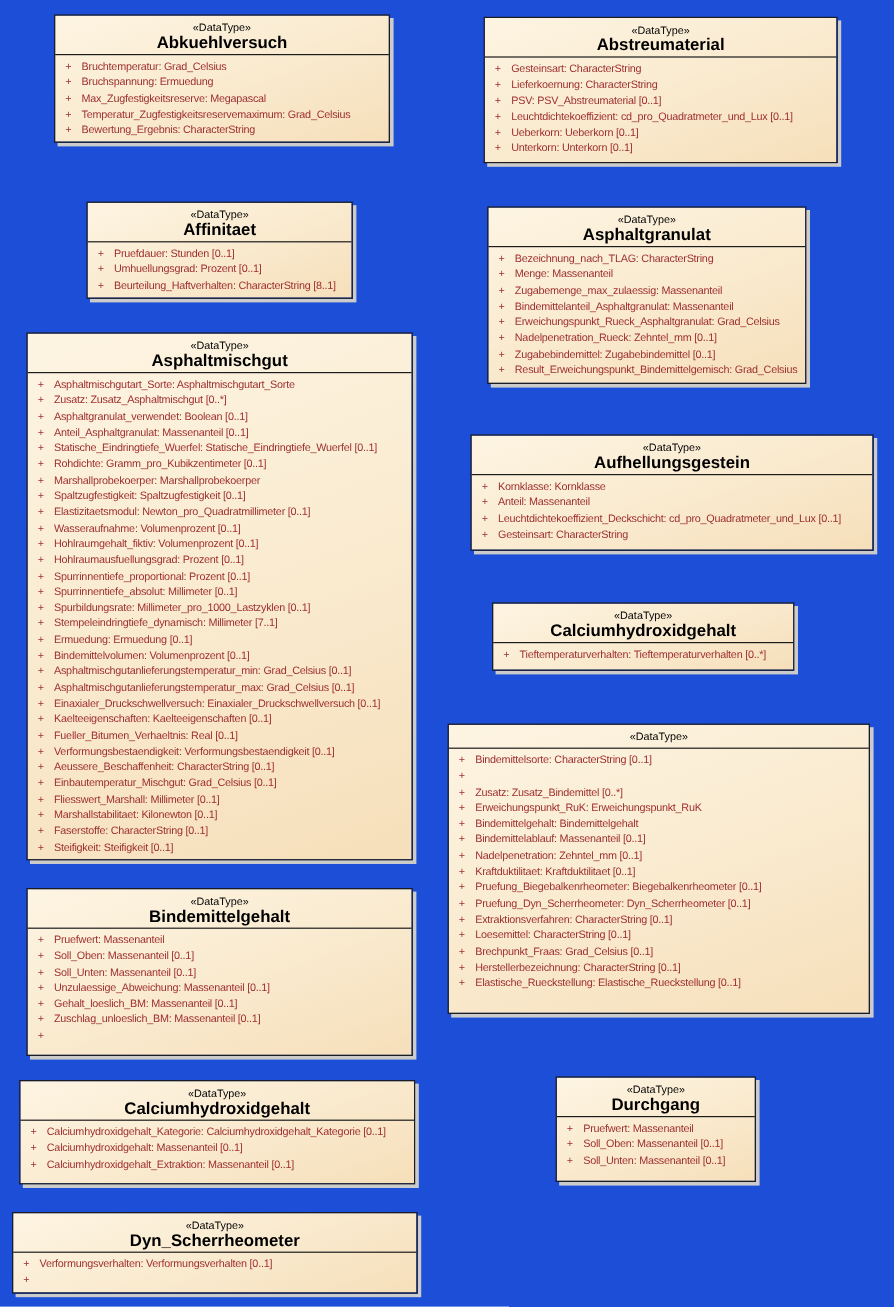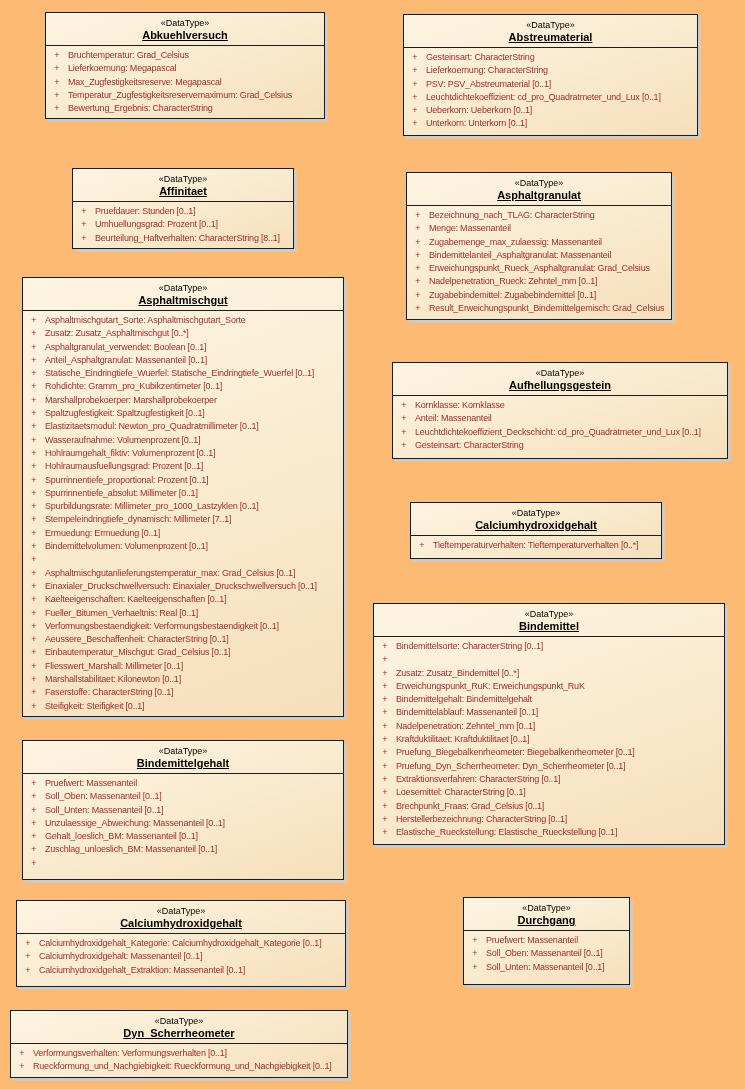--- a/index.html
+++ b/index.html
@@ -1,43 +1,42 @@
 <!DOCTYPE html>
 <html><head>
 <meta charset="utf-8">
 <style>
   * { margin:0; padding:0; box-sizing:border-box; }
   html,body { width:745px; height:1089px; background:#ffffff; overflow:hidden;
               font-family:"Liberation Sans", sans-serif; }
-  #diagram-canvas { position:relative; width:745px; height:1089px; background:#fdba74;padding-left:36px; }
+  #diagram-canvas { position:relative; width:745px; height:1089px; background:#1d4ed8;padding-left:36px; }
 
   .uml-box {
     position:absolute;
     border:1.2px solid #1c1c1c;
     background:linear-gradient(160deg, #fdf4e2 0%, #faecd2 45%, #f6dfba 100%);
     box-shadow:3px 3px 0 0 #cbcbcb;
   }
   .uml-header {
     text-align:center;
     padding:4px 4px 3px 4px;
     border-bottom:1.2px solid #1c1c1c;
   }
   .stereotype {
     display:block;
     font-size:9px;
     line-height:12px;
     color:#000000;
   }
   .class-name {
     display:block;
-    font-size:11px;
+    font-size:14px;
     line-height:13px;
     font-weight:bold;
     color:#000000;
-    text-decoration:underline;
   }
   .attr-list { padding:3px 2px 3px 0; }
   .attr-row {
     display:flex;
     align-items:baseline;
     white-space:nowrap;
     line-height:13.3px;
   }
   .attr-plus {
     flex:0 0 22px;
@@ -60,21 +59,21 @@
       <span class="stereotype">«DataType»</span>
       <span class="class-name">Abkuehlversuch</span>
     </div>
     <div class="attr-list">
         <div class="attr-row">
           <span class="attr-plus">+</span>
           <span class="attr-text">Bruchtemperatur: Grad_Celsius</span>
         </div>
         <div class="attr-row">
           <span class="attr-plus">+</span>
-          <span class="attr-text">Lieferkoernung: Megapascal</span>
+          <span class="attr-text">Bruchspannung: Ermuedung</span>
         </div>
         <div class="attr-row">
           <span class="attr-plus">+</span>
           <span class="attr-text">Max_Zugfestigkeitsreserve: Megapascal</span>
         </div>
         <div class="attr-row">
           <span class="attr-plus">+</span>
           <span class="attr-text">Temperatur_Zugfestigkeitsreservemaximum: Grad_Celsius</span>
         </div>
         <div class="attr-row">
@@ -248,20 +247,21 @@
         <div class="attr-row">
           <span class="attr-plus">+</span>
           <span class="attr-text">Ermuedung: Ermuedung [0..1]</span>
         </div>
         <div class="attr-row">
           <span class="attr-plus">+</span>
           <span class="attr-text">Bindemittelvolumen: Volumenprozent [0..1]</span>
         </div>
         <div class="attr-row">
           <span class="attr-plus">+</span>
+          <span class="attr-text">Asphaltmischgutanlieferungstemperatur_min: Grad_Celsius [0..1]</span>
         </div>
         <div class="attr-row">
           <span class="attr-plus">+</span>
           <span class="attr-text">Asphaltmischgutanlieferungstemperatur_max: Grad_Celsius [0..1]</span>
         </div>
         <div class="attr-row">
           <span class="attr-plus">+</span>
           <span class="attr-text">Einaxialer_Druckschwellversuch: Einaxialer_Druckschwellversuch [0..1]</span>
         </div>
         <div class="attr-row">
@@ -334,21 +334,20 @@
     <div class="attr-list">
         <div class="attr-row">
           <span class="attr-plus">+</span>
           <span class="attr-text">Tieftemperaturverhalten: Tieftemperaturverhalten [0..*]</span>
         </div>
       </div>
   </div>
     <div class="uml-box" style="left: 373px; top: 603px; width: 352px; min-height: 242px;">
     <div class="uml-header">
       <span class="stereotype">«DataType»</span>
-      <span class="class-name">Bindemittel</span>
     </div>
     <div class="attr-list">
         <div class="attr-row">
           <span class="attr-plus">+</span>
           <span class="attr-text">Bindemittelsorte: CharacterString [0..1]</span>
         </div>
         <div class="attr-row">
           <span class="attr-plus">+</span>
         </div>
         <div class="attr-row">
@@ -485,17 +484,16 @@
       <span class="stereotype">«DataType»</span>
       <span class="class-name">Dyn_Scherrheometer</span>
     </div>
     <div class="attr-list">
         <div class="attr-row">
           <span class="attr-plus">+</span>
           <span class="attr-text">Verformungsverhalten: Verformungsverhalten [0..1]</span>
         </div>
         <div class="attr-row">
           <span class="attr-plus">+</span>
-          <span class="attr-text">Rueckformung_und_Nachgiebigkeit: Rueckformung_und_Nachgiebigkeit [0..1]</span>
         </div>
       </div>
   </div>
   </div>
 
 </body></html>

